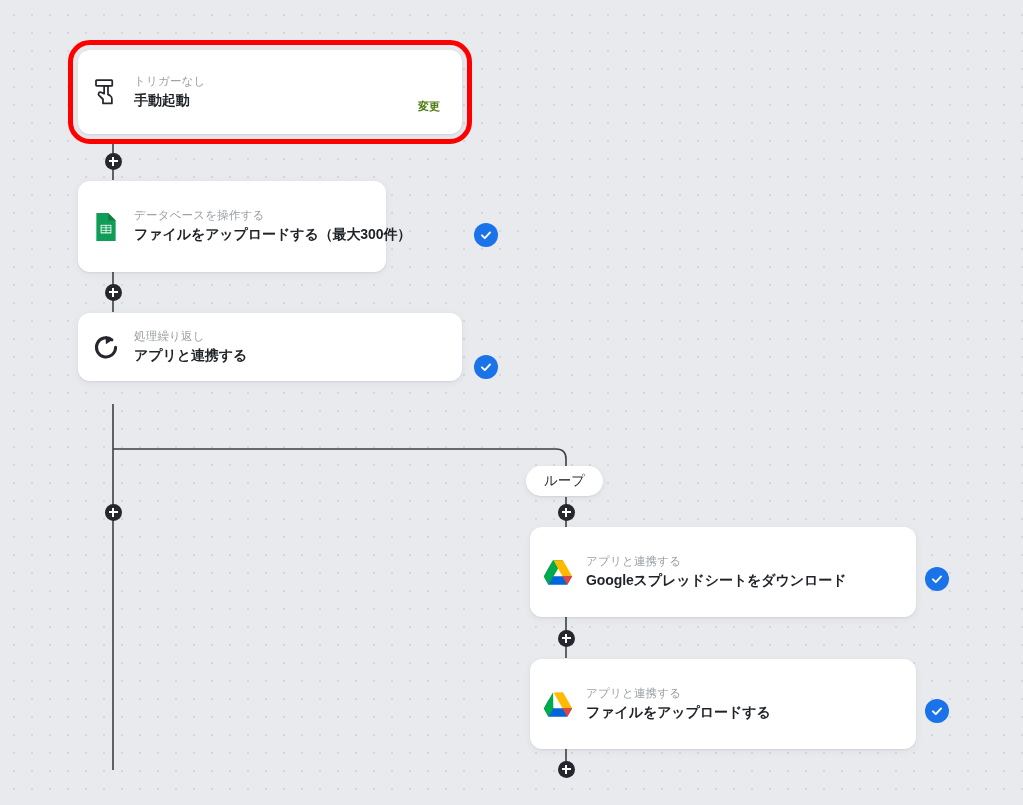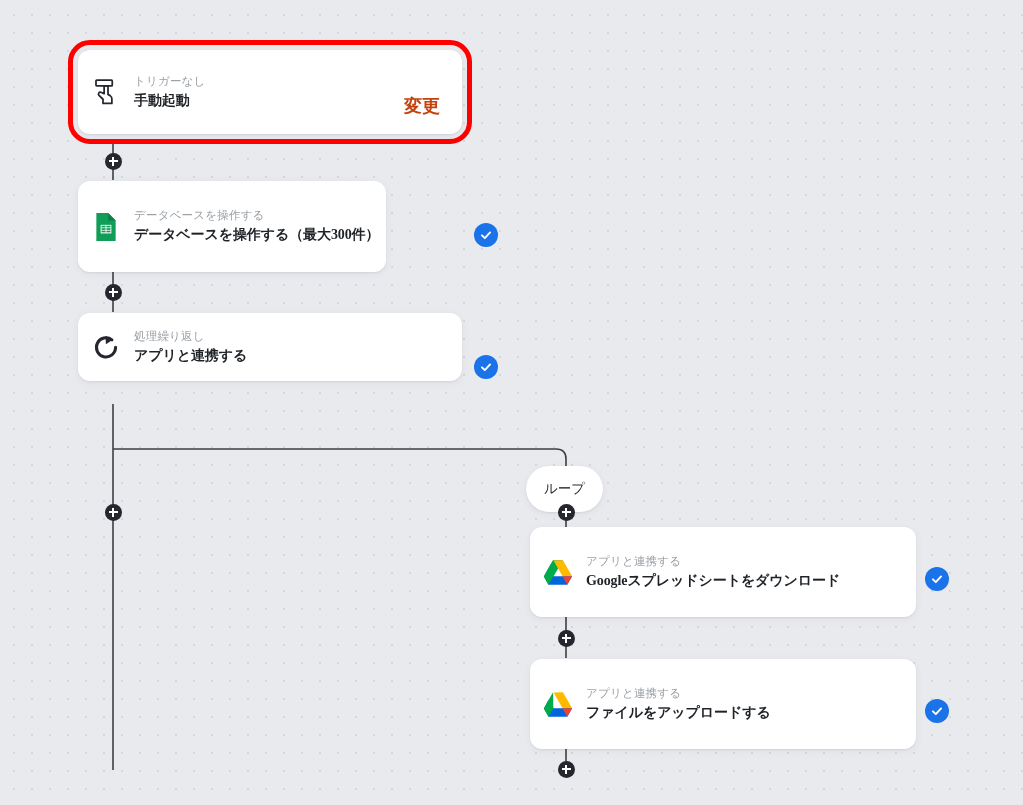--- a/index.html
+++ b/index.html
@@ -78,40 +78,39 @@
     align-items: center;
     justify-content: center;
   }
   .card-text {
     display: flex;
     flex-direction: column;
     justify-content: flex-end;
     gap: 4px;
     flex: 1;
     min-width: 0;
-    font-family: Liberation Serif, serif;
   }
   .card-sub {
     font-size: 11.5px;
     color: #9aa0a6;
     letter-spacing: .2px;
     line-height: 1.1;
   }
   .card-title {
     font-size: 14px;
     font-weight: bold;
     color: #1f2328;
     letter-spacing: -.1px;
     line-height: 1.25;
     white-space: nowrap;
   }
   .card-action {
-    font-size: 18px;
+    font-size: 11px;
     font-weight: bold;
-    color: #c2410c;
+    color: #4d7c0f;
     padding-right: 22px;
     white-space: nowrap;
     cursor: pointer;
     margin-top: 28px;
   }
 
   
   .check-badge {
     position: absolute;
     width: 24px;
@@ -122,21 +121,21 @@
     align-items: center;
     justify-content: center;
     cursor: pointer;
   }
 
   
   .loop-pill {
     position: absolute;
     background: #ffffff;
     border-radius: 999px;
-    padding: 14px 18px;
+    padding: 6px 18px;
     font-size: 13.5px;
     color: #1f2328;
     box-shadow: 0 1px 2px rgba(16,24,40,.07), 0 2px 8px rgba(16,24,40,.05);
     white-space: nowrap;
     cursor: pointer;
   }
 </style>
 </head>
 <body>
 
@@ -188,21 +187,21 @@
           <rect x="12.4" y="12.8" width="3.8" height="1.6"></rect>
           <rect x="7.8" y="15.1" width="3.8" height="1.6"></rect>
           <rect x="12.4" y="15.1" width="3.8" height="1.6"></rect>
           <rect x="7.8" y="17.4" width="3.8" height="1.6"></rect>
           <rect x="12.4" y="17.4" width="3.8" height="1.6"></rect>
         </g>
       </svg>
     </div>
     <div class="card-text">
       <div class="card-sub">データベースを操作する</div>
-      <div class="card-title">データベースを操作する（最大300件）</div>
+      <div class="card-title">ファイルをアップロードする（最大300件）</div>
     </div>
   </div>
   <div class="check-badge" style="left:474px; top:223px;">
     <svg width="14" height="14" viewBox="0 0 24 24" fill="none" stroke="#ffffff" stroke-width="3.2" stroke-linecap="round" stroke-linejoin="round">
       <path d="M5 12.5 L10 17.5 L19 7.5"></path>
     </svg>
   </div>
 
   <div class="node-card" style="left:78px; top:313px; width:384px; height:68px;">
     <div class="card-icon">

